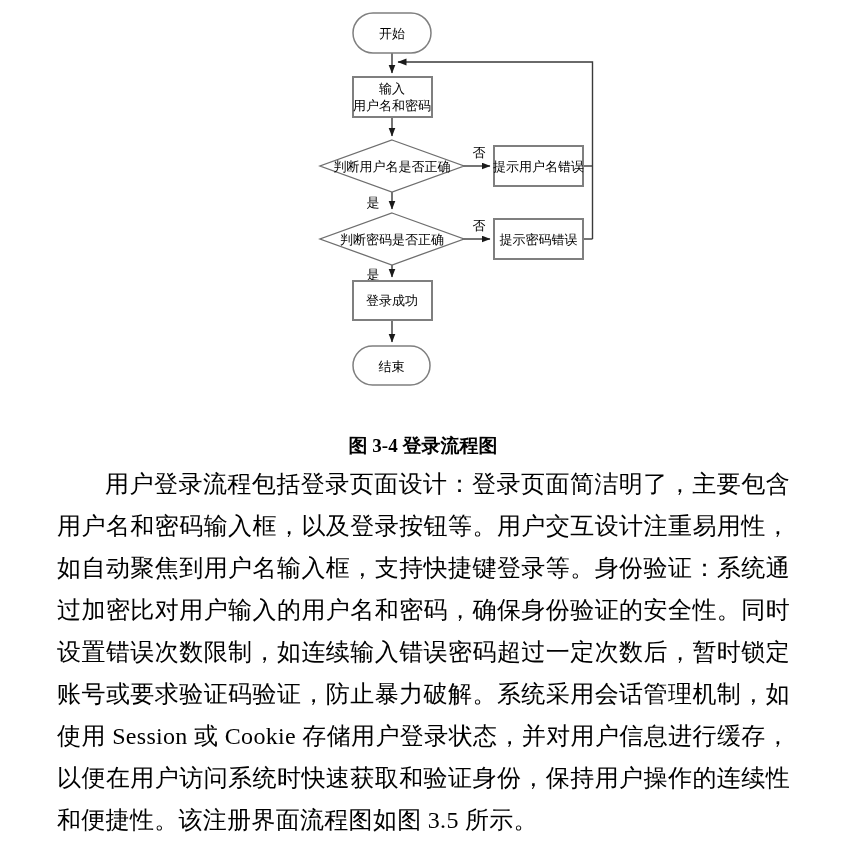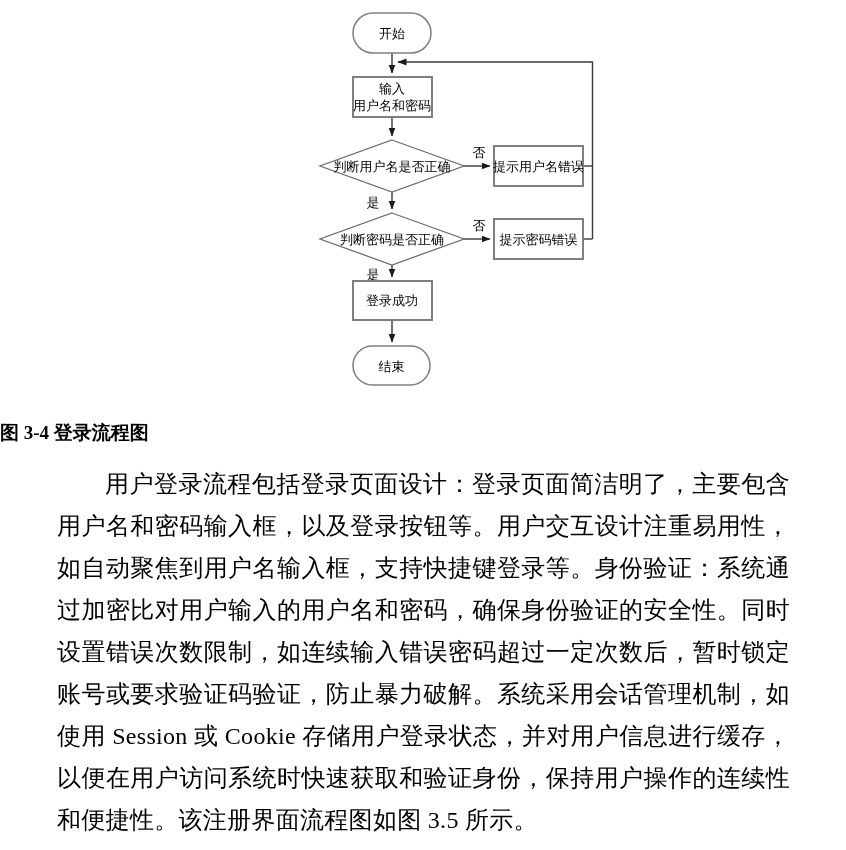--- a/index.html
+++ b/index.html
@@ -15,22 +15,22 @@
   }
   svg .edge-label{
     font-family:"Liberation Sans","DejaVu Sans",sans-serif;
     font-size:13px;fill:#000;text-anchor:middle;
   }
   .node-rect{fill:#ffffff;stroke:#7f7f7f;stroke-width:2;}
   .node-stadium{fill:#ffffff;stroke:#7f7f7f;stroke-width:1.5;}
   .node-diamond{fill:#ffffff;stroke:#6e6e6e;stroke-width:1.3;}
   .edge{stroke:#3a3a3a;stroke-width:1.4;fill:none;}
   .figure-caption{
-    position:absolute;top:420px;left:0;width:846px;
-    text-align:left;font-weight:bold;font-size:19px;
+    position:absolute;top:433px;left:0;width:846px;
+    text-align:center;font-weight:bold;font-size:19px;
   }
   .body-paragraph{
     position:absolute;top:447px;left:57px;width:733px;margin:0;
     font-size:24px;line-height:42px;text-align:justify;
     text-indent:2em;letter-spacing:0.3px;
   }
 </style>
 </head>
 <body>
 

